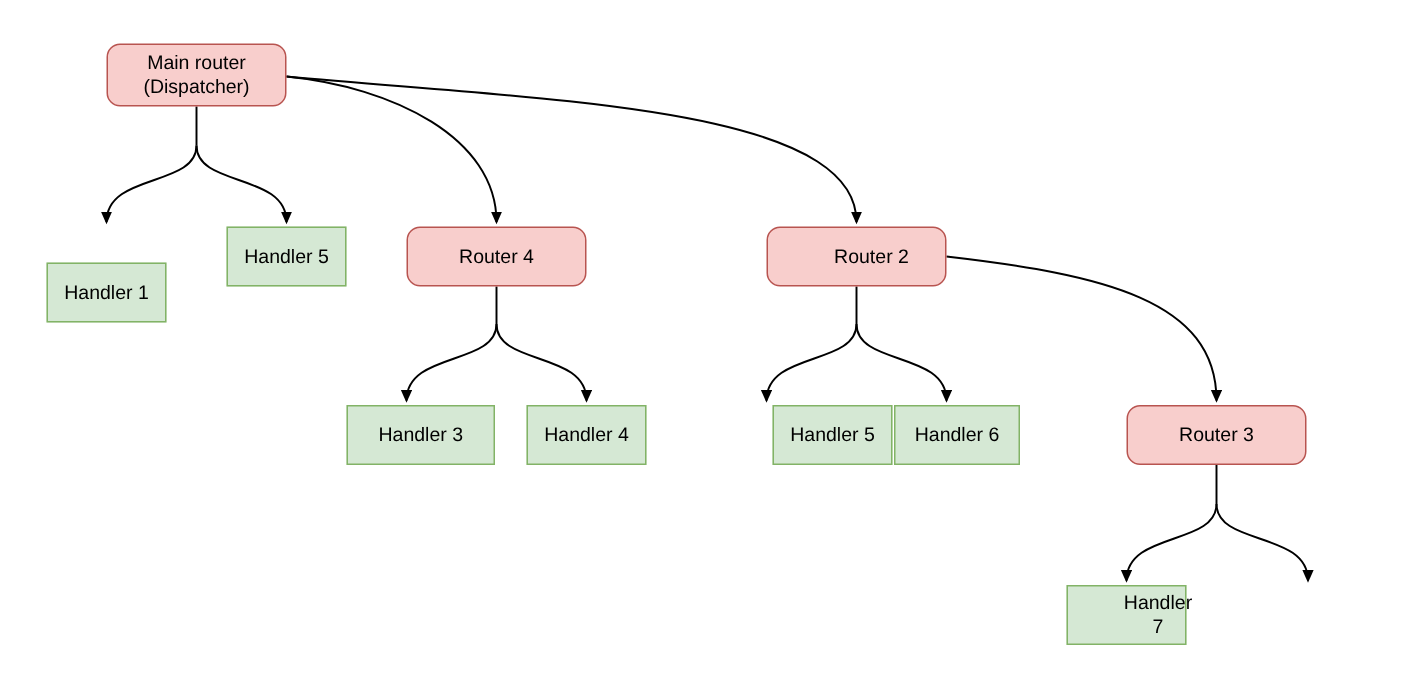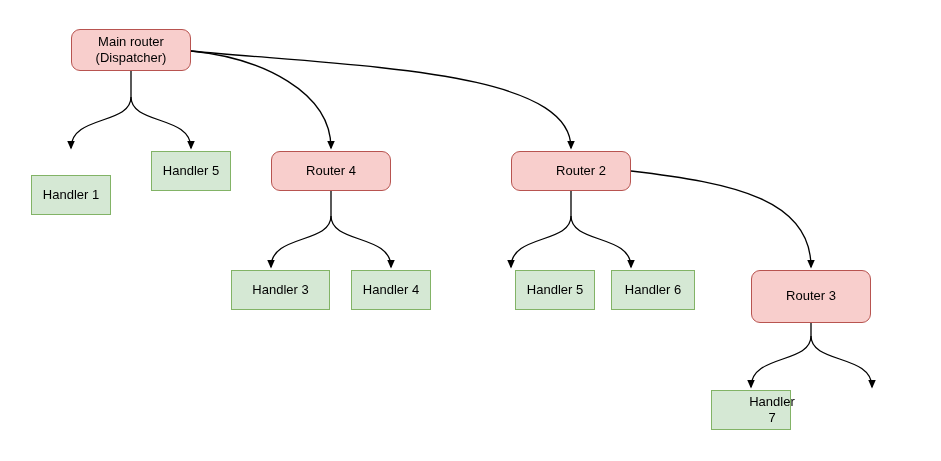--- a/index.html
+++ b/index.html
@@ -94,20 +94,20 @@
   <div class="node router" style="left:271px; top:151px; width:120px; height:40px;">Router 4</div>
 
   <div class="node router" style="left:511px; top:151px; width:120px; height:40px;padding-left:20px;">Router 2</div>
 
   <div class="node handler" style="left:231px; top:270px; width:99px; height:40px;">Handler 3</div>
 
   <div class="node handler" style="left:351px; top:270px; width:80px; height:40px;">Handler 4</div>
 
   <div class="node handler" style="left:471px; top:270px; width:80px; height:40px;margin-left:44px;">Handler 5</div>
 
-  <div class="node handler" style="left:611px; top:270px; width:84px; height:40px;">Handler 6</div>
+  <div class="node handler" style="left:596px; top:270px; width:84px; height:40px;">Handler 6</div>
 
-  <div class="node router" style="left:751px; top:270px; width:120px; height:53px;text-align:center;">Router 3</div>
+  <div class="node router" style="left:751px; top:270px; width:120px; height:40px;text-align:center;">Router 3</div>
 
   <div class="node handler" style="left:711px; top:390px; width:80px; height:40px;padding-left:42px;">Handler 7</div>
 
 
 </div>
 
 </body></html>

